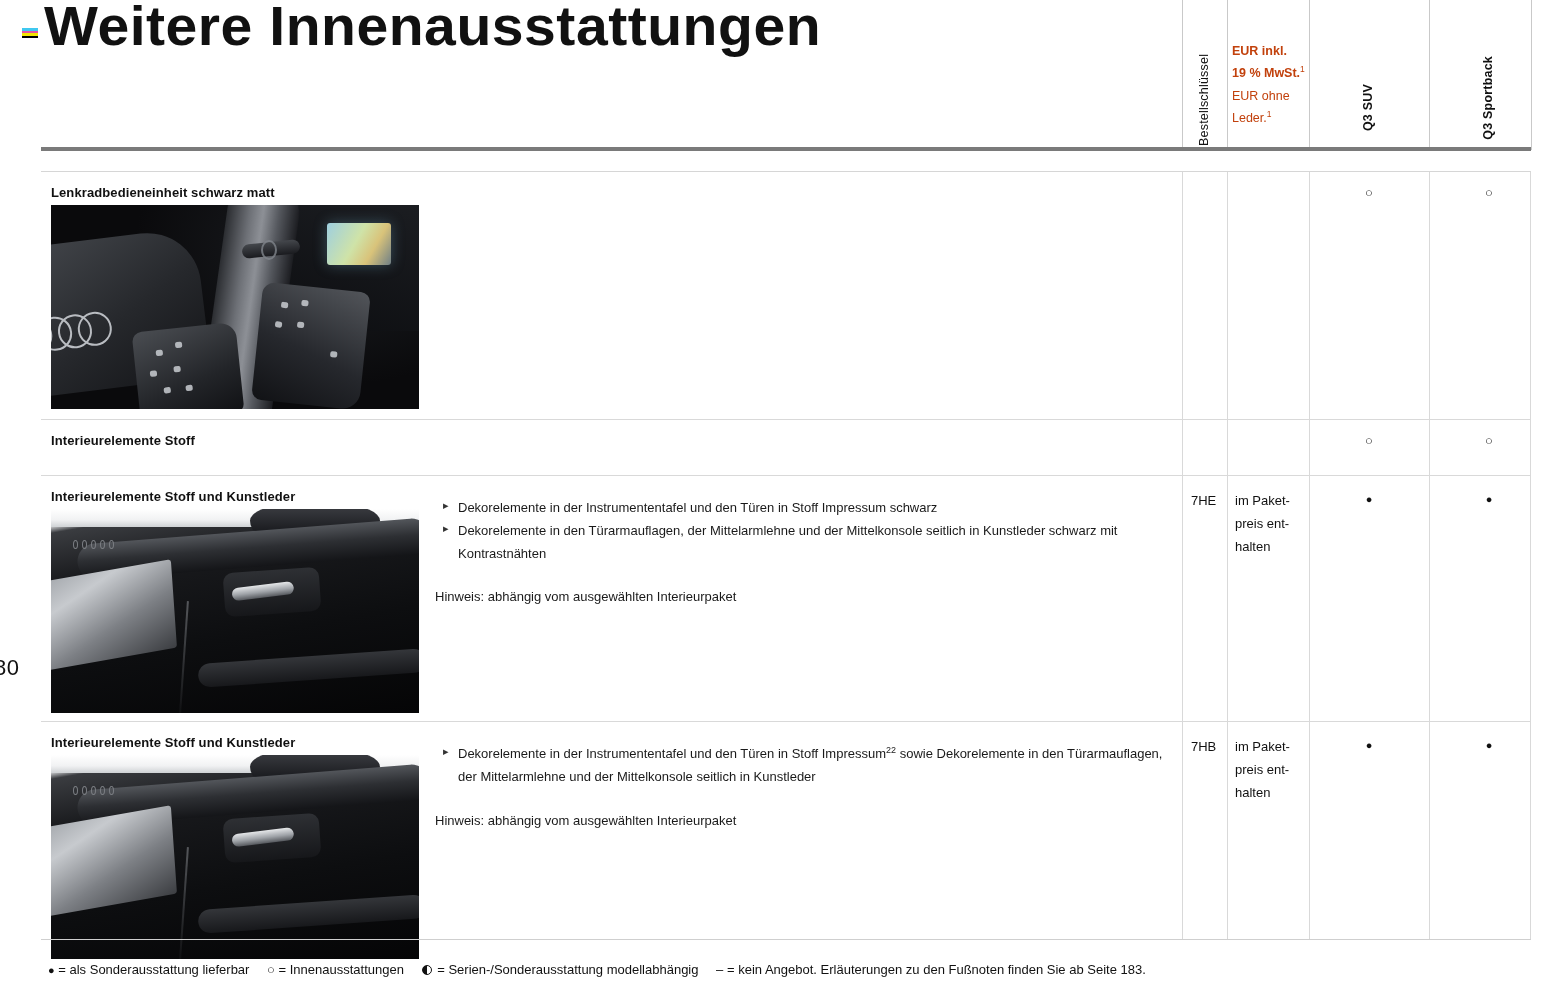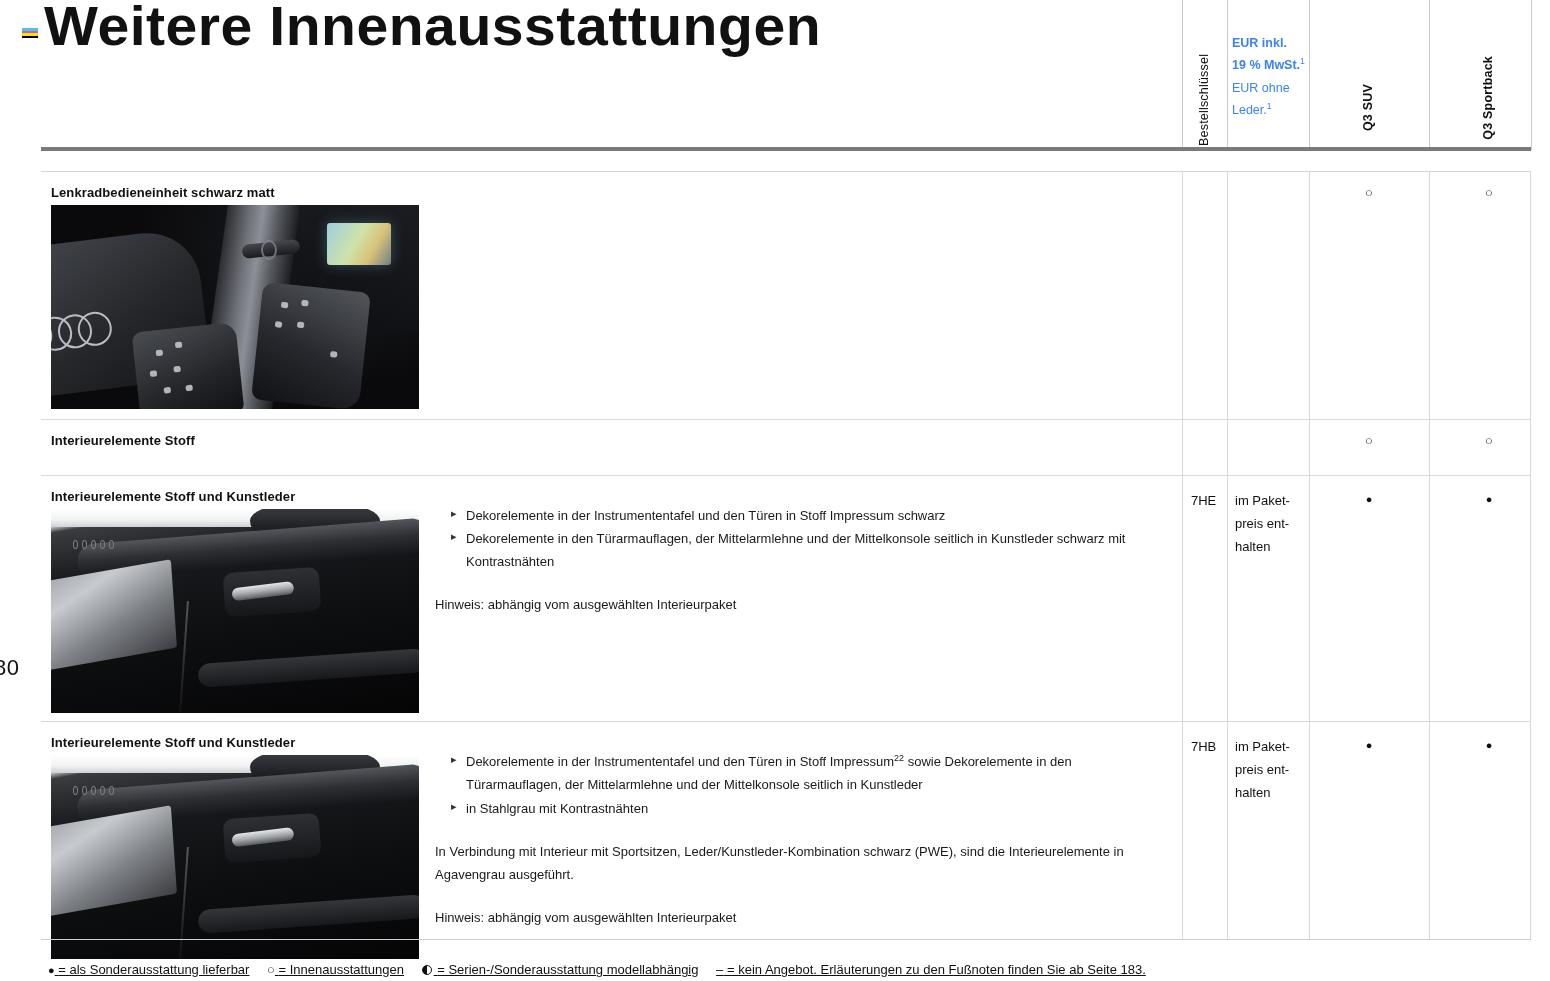--- a/index.html
+++ b/index.html
@@ -58,25 +58,25 @@
     font-size: 12.5px;
     font-weight: bold;
     color: #111;
     letter-spacing: .2px;
     white-space: nowrap;
     line-height: 1.1;
   }
   .vlabel.thin { font-weight: normal; }
 
   #eur-block {
-    position: absolute; left: 1232px; top: 32px;
+    position: absolute; left: 1232px; top: 40px;
     width: 78px;
     font-size: 12.5px;
     line-height: 1.78;
-    color: #3b82f6;
+    color: #c2410c;
   }
   #eur-block .b { font-weight: bold; }
   #eur-block sup { font-size: 8.5px; vertical-align: super; }
 
   
   #rule-thick {
     position: absolute; left: 41px; top: 147px;
     width: 1490px; height: 4px; background: #7a7a7a;
   }
   #rule-thin-top {
@@ -107,21 +107,21 @@
     font-size: 13px; font-weight: bold; color: #111;
     letter-spacing: .1px;
   }
   .cell-desc {
     position: absolute; left: 394px; width: 740px;
     font-size: 13px; color: #1a1a1a;
     line-height: 1.78;
   }
   .cell-desc p { margin: 0; }
   .cell-desc p + p { margin-top: 12px; }
-  .cell-desc ul { list-style: none; margin: 16px; padding: 0; }
+  .cell-desc ul { list-style: none; margin: 8px; padding: 0; }
   .cell-desc li {
     position: relative; padding-left: 15px;
   }
   .cell-desc li::before {
     content: "\25B8";
     position: absolute; left: 0; top: 0;
     font-size: 11px; color: #333;
   }
   .cell-desc sup { font-size: 9px; vertical-align: super; }
 
@@ -291,21 +291,21 @@
   
   #footrule {
     position: absolute; left: 41px; top: 939px;
     width: 1490px; height: 1px; background: #cfcfcf;
   }
   #legend {
     position: absolute; left: 48px; top: 962px;
     font-size: 13px; color: #111;
     white-space: nowrap;
   }
-  #legend .g { margin-right: 14px; text-decoration: underline; }
+  #legend .g { margin-right: 14px; }
   #legend .half {
     display: inline-block; width: 10px; height: 10px;
     border: 1.4px solid #111; border-radius: 50%;
     background: linear-gradient(90deg, #111 0 50%, #fff 50% 100%);
     vertical-align: -1px; margin-right: 2px;
   }
 </style>
 </head>
 <body>
 
@@ -458,23 +458,21 @@
         </div>
         <div class="dp-trim"></div>
         <div class="dp-handle"></div>
         <div class="dp-seam"></div>
         <div class="dp-armrest"></div>
       </div>
 
       <div class="cell-desc" style="top:12px;">
         <ul>
           <li><span>Dekorelemente in der Instrumententafel und den Türen in Stoff Impressum<sup>22</sup> sowie Dekorelemente in den Türarmauflagen, der Mittelarmlehne und der Mittelkonsole seitlich in Kunstleder</span></li>
-          <li>in Stahlgrau mit Kontrastnähten</li>
         </ul>
-        <p style="margin-top:20px">In Verbindung mit Interieur mit Sportsitzen, Leder/Kunstleder-Kombination schwarz (PWE), sind die Interieurelemente in Agavengrau ausgeführt.</p>
         <p style="margin-top:20px">Hinweis: abhängig vom ausgewählten Interieurpaket</p>
       </div>
 
       <div class="cell-key" style="top:13px;">7HB</div>
       <div class="cell-price" style="top:13px;">
         <div>im Paket-</div>
         <div>preis ent-</div>
         <div>halten</div>
       </div>
       <div class="mark suv" style="top:15px;"><span class="sym sym-filled">●</span></div>

